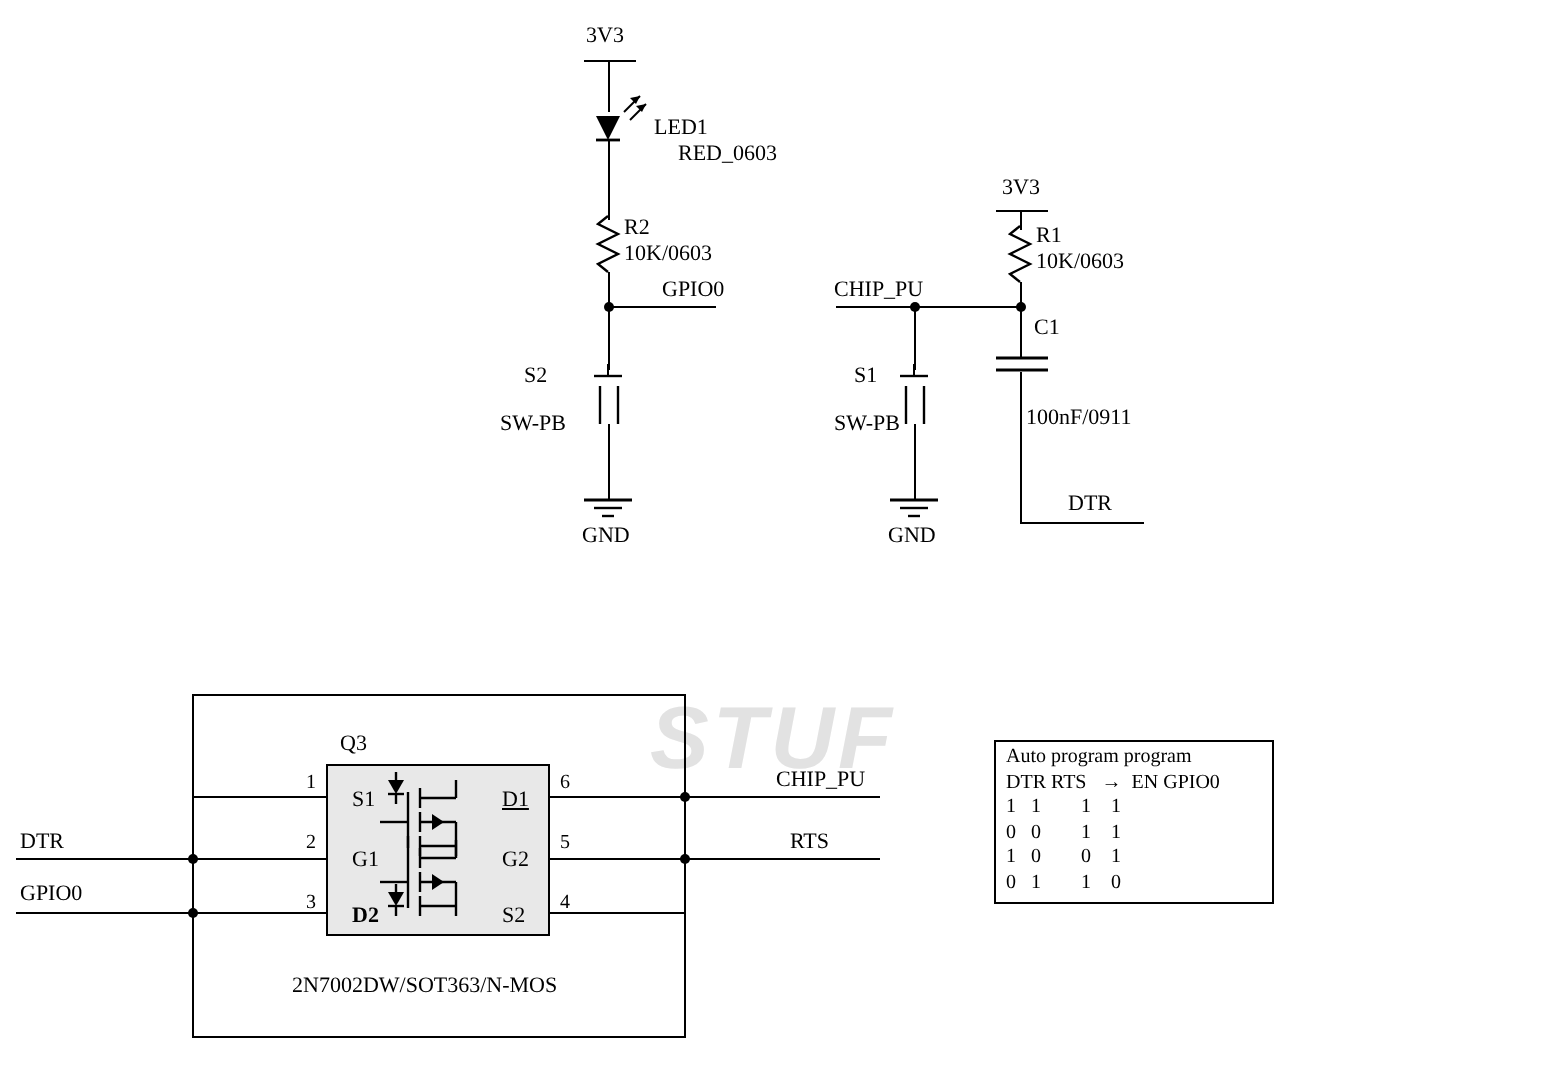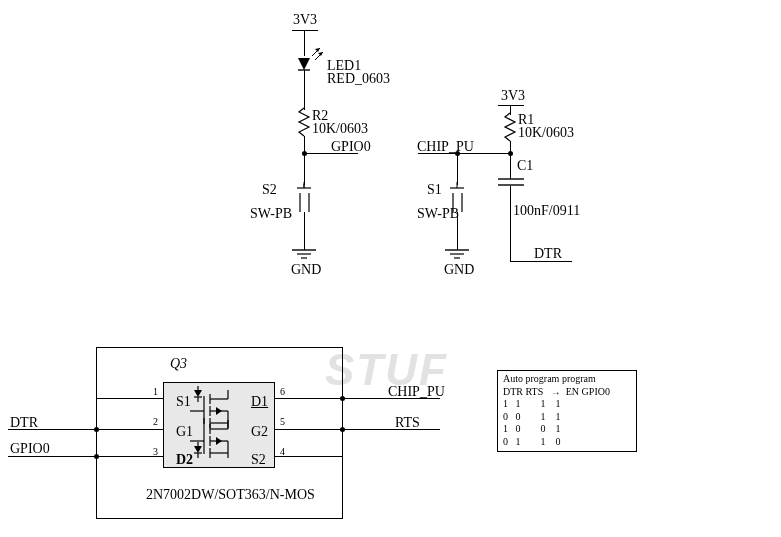--- a/index.html
+++ b/index.html
@@ -10,21 +10,21 @@
   #sheet {
     position: relative;
     width: 781px;
     height: 537px;
     background: #ffffff;
     font-family: "Liberation Serif", serif;
     overflow: hidden;
   }
   .lbl {
     position: absolute;
-    font-size: 14px;
+    font-size: 11px;
     color: #000000;
     white-space: nowrap;
     line-height: 1.1;
   }
   .lbl.small { font-size: 10px; }
   .wire {
     position: absolute;
     background: #000000;
   }
   .wire.h { height: 1px; }
@@ -80,21 +80,21 @@
 
   <svg width="40" height="30" style="left:288px; top:54px;">
     <polygon points="10,4 22,4 16,16" fill="#000000"></polygon>
     <line x1="10" y1="16" x2="22" y2="16" stroke="#000000" stroke-width="1.4"></line>
     <line x1="24" y1="2" x2="32" y2="-6" stroke="#000000" stroke-width="1"></line>
     <polygon points="32,-6 27,-5 30,-2" fill="#000000"></polygon>
     <line x1="27" y1="6" x2="35" y2="-2" stroke="#000000" stroke-width="1"></line>
     <polygon points="35,-2 30,-1 33,2" fill="#000000"></polygon>
   </svg>
   <div class="lbl" style="left:327px; top:58px;">LED1</div>
-  <div class="lbl" style="left:327px; top:71px;">RED_0603</div>
+  <div class="lbl" style="left:339px; top:71px;">RED_0603</div>
 
   <div class="wire v" style="left:304px; top:70px; height:40px;"></div>
 
   <svg width="18" height="32" style="left:296px; top:108px;">
     <polyline points="8,0 3,4 13,9 3,14 13,19 3,24 8,28" fill="none" stroke="#000000" stroke-width="1.2"></polyline>
   </svg>
   <div class="lbl" style="left:312px; top:108px;">R2</div>
   <div class="lbl" style="left:312px; top:121px;">10K/0603</div>
 
   <div class="wire v" style="left:304px; top:136px; height:22px;"></div>
@@ -169,21 +169,21 @@
   <div class="wire v" style="left:510px; top:186px; height:76px;"></div>
   <div class="wire h" style="left:510px; top:261px; width:62px;"></div>
   <div class="lbl" style="left:534px; top:246px;">DTR</div>
 
   <div class="wire h" style="left:96px; top:347px; width:246px;"></div>
   <div class="wire v" style="left:96px; top:347px; height:172px;"></div>
   <div class="wire h" style="left:96px; top:518px; width:246px;"></div>
   <div class="wire v" style="left:342px; top:347px; height:172px;"></div>
 
   <div class="mos-body" style="left:163px; top:382px; width:112px; height:86px;"></div>
-  <div class="lbl" style="left:170px; top:356px;font-style:italic;">Q3</div>
+  <div class="lbl" style="left:170px; top:366px;">Q3</div>
   <div class="lbl" style="left:146px; top:487px;">2N7002DW/SOT363/N-MOS</div>
 
   <svg width="106" height="80" style="left:166px; top:384px;">
 
     <line x1="38" y1="12" x2="38" y2="40" stroke="#000000" stroke-width="1.2"></line>
     <line x1="44" y1="10" x2="44" y2="20" stroke="#000000" stroke-width="1.2"></line>
     <line x1="44" y1="22" x2="44" y2="32" stroke="#000000" stroke-width="1.2"></line>
     <line x1="44" y1="34" x2="44" y2="44" stroke="#000000" stroke-width="1.2"></line>
     <line x1="44" y1="15" x2="62" y2="15" stroke="#000000" stroke-width="1.2"></line>
     <line x1="62" y1="15" x2="62" y2="6" stroke="#000000" stroke-width="1.2"></line>

